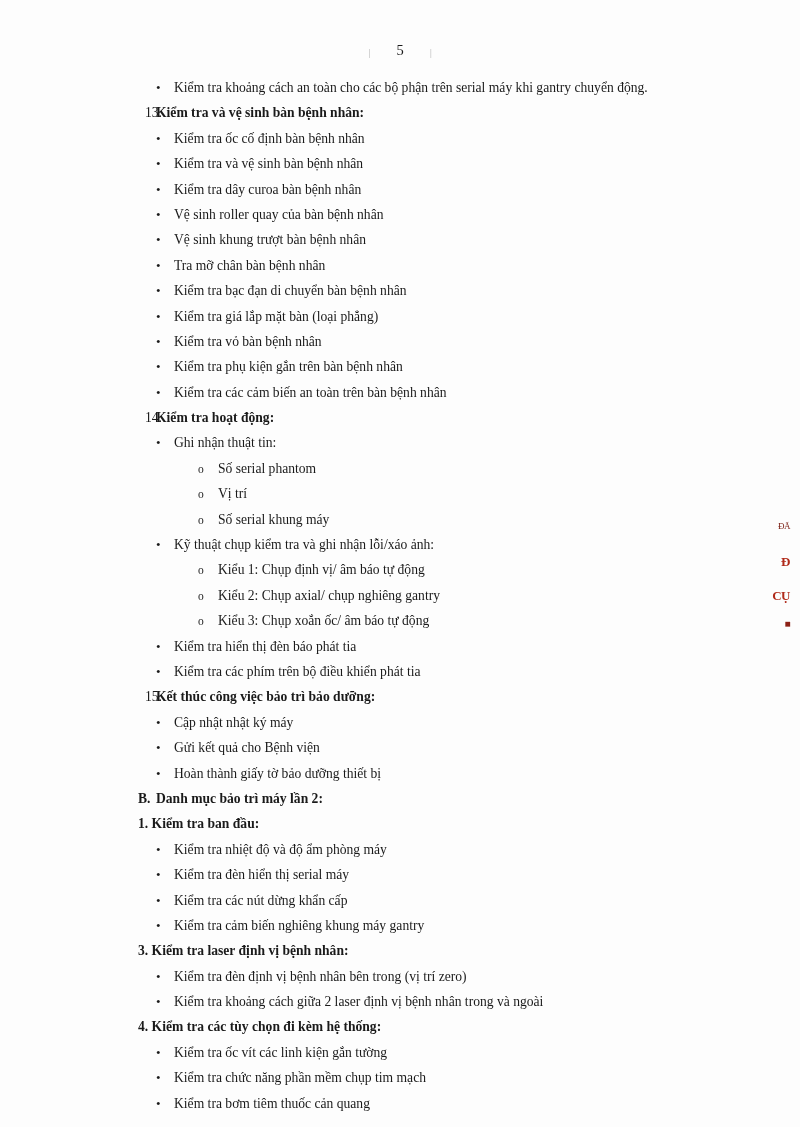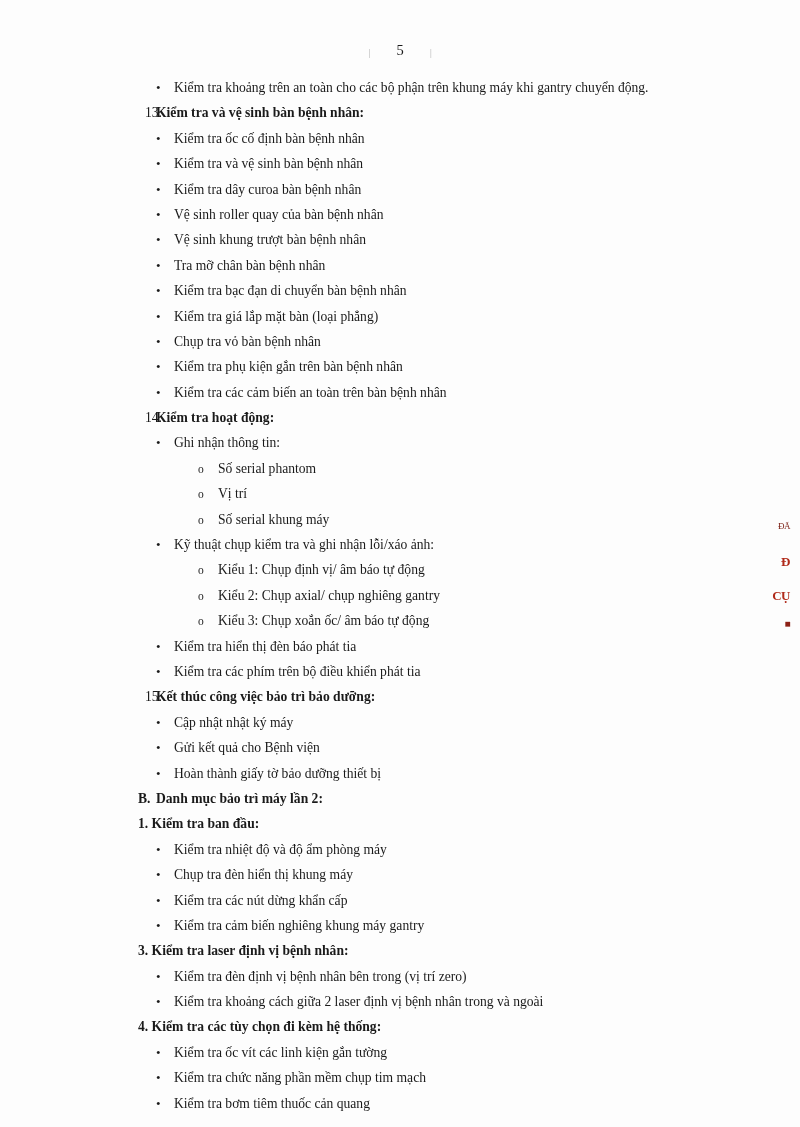--- a/index.html
+++ b/index.html
@@ -125,52 +125,52 @@
 </head>
 <body>
 
 <div class="page">
 
   <div class="page-number">
     <span class="mark-left">|</span><span>5</span><span class="mark-right">|</span>
   </div>
 
   <div class="content" id="doc-content">
-      <p class="line bullet lvl-bullet wrap"><span>Kiểm tra khoảng trên an toàn cho các bộ phận trên khung máy khi gantry chuyển động.</span></p>
+      <p class="line bullet lvl-bullet wrap"><span>Kiểm tra khoảng cách an toàn cho các bộ phận trên serial máy khi gantry chuyển động.</span></p>
       <p class="line numbered lvl-head wrap"><span class="num">13.</span><span>Kiểm tra và vệ sinh bàn bệnh nhân:</span></p>
       <p class="line bullet lvl-bullet wrap"><span>Kiểm tra ốc cố định bàn bệnh nhân</span></p>
       <p class="line bullet lvl-bullet wrap"><span>Kiểm tra và vệ sinh bàn bệnh nhân</span></p>
       <p class="line bullet lvl-bullet wrap"><span>Kiểm tra dây curoa bàn bệnh nhân</span></p>
       <p class="line bullet lvl-bullet wrap"><span>Vệ sinh roller quay của bàn bệnh nhân</span></p>
       <p class="line bullet lvl-bullet wrap"><span>Vệ sinh khung trượt bàn bệnh nhân</span></p>
       <p class="line bullet lvl-bullet wrap"><span>Tra mỡ chân bàn bệnh nhân</span></p>
       <p class="line bullet lvl-bullet wrap"><span>Kiểm tra bạc đạn di chuyển bàn bệnh nhân</span></p>
       <p class="line bullet lvl-bullet wrap"><span>Kiểm tra giá lắp mặt bàn (loại phẳng)</span></p>
-      <p class="line bullet lvl-bullet wrap"><span>Chụp tra vỏ bàn bệnh nhân</span></p>
+      <p class="line bullet lvl-bullet wrap"><span>Kiểm tra vỏ bàn bệnh nhân</span></p>
       <p class="line bullet lvl-bullet wrap"><span>Kiểm tra phụ kiện gắn trên bàn bệnh nhân</span></p>
       <p class="line bullet lvl-bullet wrap"><span>Kiểm tra các cảm biến an toàn trên bàn bệnh nhân</span></p>
       <p class="line numbered lvl-head wrap"><span class="num">14.</span><span>Kiểm tra hoạt động:</span></p>
-      <p class="line bullet lvl-bullet wrap"><span>Ghi nhận thông tin:</span></p>
+      <p class="line bullet lvl-bullet wrap"><span>Ghi nhận thuật tin:</span></p>
       <p class="line circle lvl-sub wrap"><span>Số serial phantom</span></p>
       <p class="line circle lvl-sub wrap"><span>Vị trí</span></p>
       <p class="line circle lvl-sub wrap"><span>Số serial khung máy</span></p>
       <p class="line bullet lvl-bullet wrap"><span>Kỹ thuật chụp kiểm tra và ghi nhận lỗi/xáo ảnh:</span></p>
       <p class="line circle lvl-sub wrap"><span>Kiểu 1: Chụp định vị/ âm báo tự động</span></p>
       <p class="line circle lvl-sub wrap"><span>Kiểu 2: Chụp axial/ chụp nghiêng gantry</span></p>
       <p class="line circle lvl-sub wrap"><span>Kiểu 3: Chụp xoắn ốc/ âm báo tự động</span></p>
       <p class="line bullet lvl-bullet wrap"><span>Kiểm tra hiển thị đèn báo phát tia</span></p>
       <p class="line bullet lvl-bullet wrap"><span>Kiểm tra các phím trên bộ điều khiển phát tia</span></p>
       <p class="line numbered lvl-head wrap"><span class="num">15.</span><span>Kết thúc công việc bảo trì bảo dưỡng:</span></p>
       <p class="line bullet lvl-bullet wrap"><span>Cập nhật nhật ký máy</span></p>
       <p class="line bullet lvl-bullet wrap"><span>Gửi kết quả cho Bệnh viện</span></p>
       <p class="line bullet lvl-bullet wrap"><span>Hoàn thành giấy tờ bảo dưỡng thiết bị</span></p>
       <p class="line letter lvl-sec wrap b"><span class="num">B.</span><span>Danh mục bảo trì máy lần 2:</span></p>
       <p class="line lvl-num wrap b"><span>1.</span> <span>Kiểm tra ban đầu:</span></p>
       <p class="line bullet lvl-bullet wrap"><span>Kiểm tra nhiệt độ và độ ẩm phòng máy</span></p>
-      <p class="line bullet lvl-bullet wrap"><span>Chụp tra đèn hiển thị khung máy</span></p>
+      <p class="line bullet lvl-bullet wrap"><span>Kiểm tra đèn hiển thị serial máy</span></p>
       <p class="line bullet lvl-bullet wrap"><span>Kiểm tra các nút dừng khẩn cấp</span></p>
       <p class="line bullet lvl-bullet wrap"><span>Kiểm tra cảm biến nghiêng khung máy gantry</span></p>
       <p class="line lvl-num wrap b"><span>3.</span> <span>Kiểm tra laser định vị bệnh nhân:</span></p>
       <p class="line bullet lvl-bullet wrap"><span>Kiểm tra đèn định vị bệnh nhân bên trong (vị trí zero)</span></p>
       <p class="line bullet lvl-bullet wrap"><span>Kiểm tra khoảng cách giữa 2 laser định vị bệnh nhân trong và ngoài</span></p>
       <p class="line lvl-num wrap b"><span>4.</span> <span>Kiểm tra các tùy chọn đi kèm hệ thống:</span></p>
       <p class="line bullet lvl-bullet wrap"><span>Kiểm tra ốc vít các linh kiện gắn tường</span></p>
       <p class="line bullet lvl-bullet wrap"><span>Kiểm tra chức năng phần mềm chụp tim mạch</span></p>
       <p class="line bullet lvl-bullet wrap"><span>Kiểm tra bơm tiêm thuốc cản quang</span></p>
     </div>

